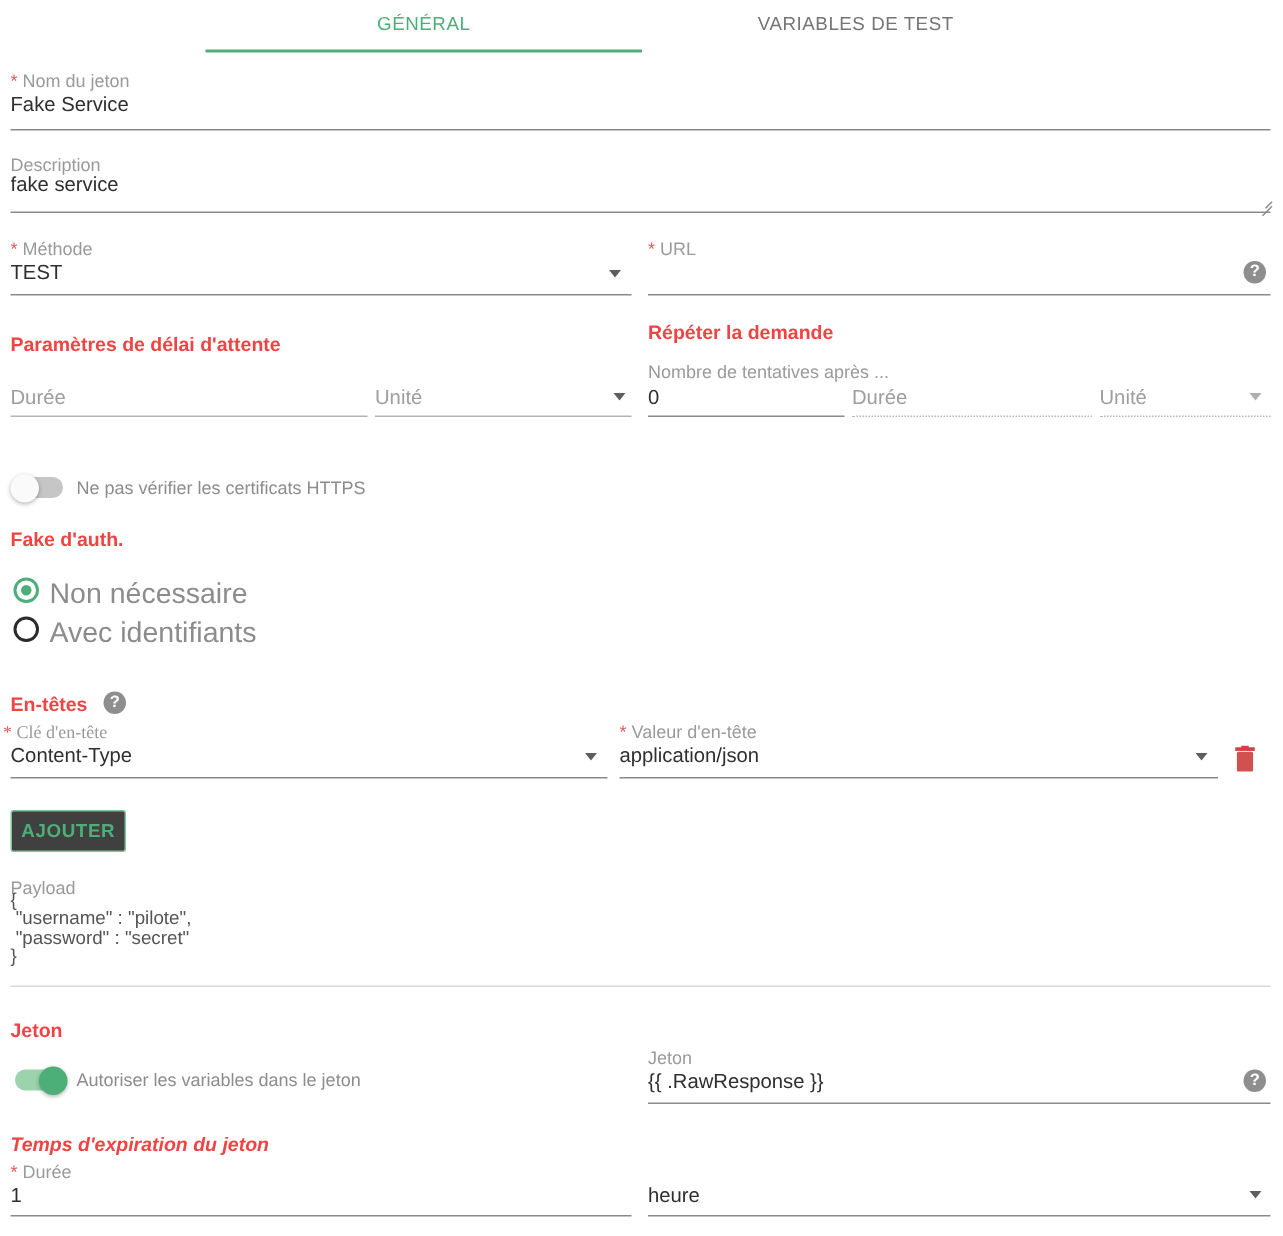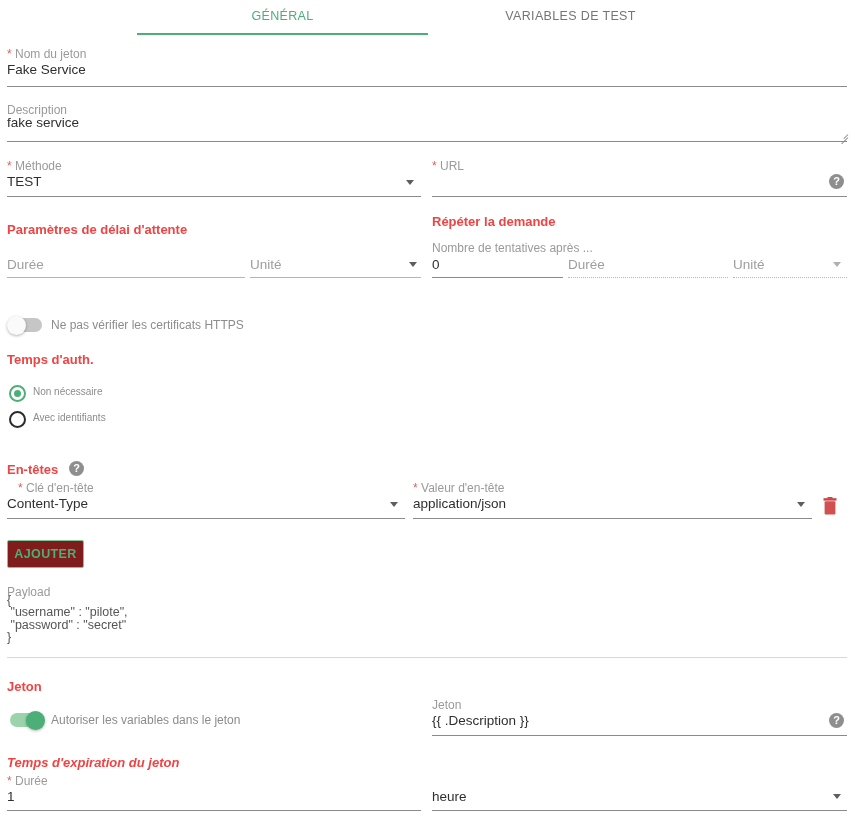--- a/index.html
+++ b/index.html
@@ -96,27 +96,27 @@
   .radio {
     position: absolute; width: 17px; height: 17px; border-radius: 50%;
     border: 2px solid #2b2b2b; cursor: pointer;
   }
   .radio.checked { border-color: #4caf78; }
   .radio.checked::after {
     content: ""; position: absolute; left: 3px; top: 3px;
     width: 7px; height: 7px; border-radius: 50%; background: #4caf78;
   }
   .radio-label {
-    position: absolute; font-size: 10px; color: #8c8c8c; white-space: nowrap;
+    position: absolute; font-size: 19px; color: #8c8c8c; white-space: nowrap;
   }
 
   
   .btn-outline {
     position: absolute;
-    border: 1px solid #7fc398; background: #7f1d1d;
+    border: 1px solid #7fc398; background: #404040;
     color: #4caf78; font-size: 12.5px; font-weight: bold; letter-spacing: .4px;
     display: flex; align-items: center; justify-content: center;
     cursor: pointer; border-radius: 2px;
   }
 
   
   .trash { position: absolute; width: 16px; height: 18px; cursor: pointer; }
 
   
   .payload-text {
@@ -192,32 +192,32 @@
 
   <div class="fld-value ph" style="position:absolute;left:733px;top:256px;width:90px;">Unité</div>
   <div class="caret dim" style="left:833px;top:262px;"></div>
   <div class="underline dotted" style="left:733px;top:277px;width:114px;"></div>
 
   <div class="toggle off" style="left:8px;top:318px;">
     <div class="knob"></div>
   </div>
   <div class="toggle-label" style="left:51px;top:318px;">Ne pas vérifier les certificats HTTPS</div>
 
-  <div class="section-title" style="left:7px;top:352px;">Temps d'auth.</div>
+  <div class="section-title" style="left:7px;top:352px;">Fake d'auth.</div>
 
   <div class="radio checked" style="left:9px;top:385px;"></div>
   <div class="radio-label" style="left:33px;top:386px;">Non nécessaire</div>
 
   <div class="radio" style="left:9px;top:411px;"></div>
   <div class="radio-label" style="left:33px;top:412px;">Avec identifiants</div>
 
   <div class="section-title" style="left:7px;top:462px;text-align:right;">En-têtes</div>
   <div class="help-icon" style="left:69px;top:461px;"></div>
 
-  <div class="fld-label" style="position:absolute;left:18px;top:482px;">
+  <div class="fld-label" style="position:absolute;left:2px;top:482px;font-family:Liberation Serif, serif;">
     <span class="req">*</span>
     <span>Clé d'en-tête</span>
   </div>
   <div class="fld-value" style="position:absolute;left:7px;top:495px;width:370px;">Content-Type</div>
   <div class="caret" style="left:390px;top:502px;"></div>
   <div class="underline" style="left:7px;top:518px;width:398px;"></div>
 
   <div class="fld-label" style="position:absolute;left:413px;top:482px;">
     <span class="req">*</span>
     <span>Valeur d'en-tête</span>
@@ -244,21 +244,21 @@
   <div class="hrule" style="left:7px;top:657px;width:840px;"></div>
 
   <div class="section-title" style="left:7px;top:679px;">Jeton</div>
 
   <div class="toggle on" style="left:10px;top:713px;">
     <div class="knob"></div>
   </div>
   <div class="toggle-label" style="left:51px;top:713px;">Autoriser les variables dans le jeton</div>
 
   <div class="fld-label" style="position:absolute;left:432px;top:699px;">Jeton</div>
-  <div class="fld-value" style="position:absolute;left:432px;top:712px;width:380px;">{{ .Description }}</div>
+  <div class="fld-value" style="position:absolute;left:432px;top:712px;width:380px;">{{ .RawResponse }}</div>
   <div class="underline" style="left:432px;top:735px;width:415px;"></div>
   <div class="help-icon" style="left:829px;top:713px;"></div>
 
   <div class="section-title" style="left:7px;top:755px;font-style:italic;">Temps d'expiration du jeton</div>
 
   <div class="fld-label" style="position:absolute;left:7px;top:775px;">
     <span class="req">*</span>
     <span>Durée</span>
   </div>
   <div class="fld-value" style="position:absolute;left:7px;top:788px;width:390px;">1</div>

